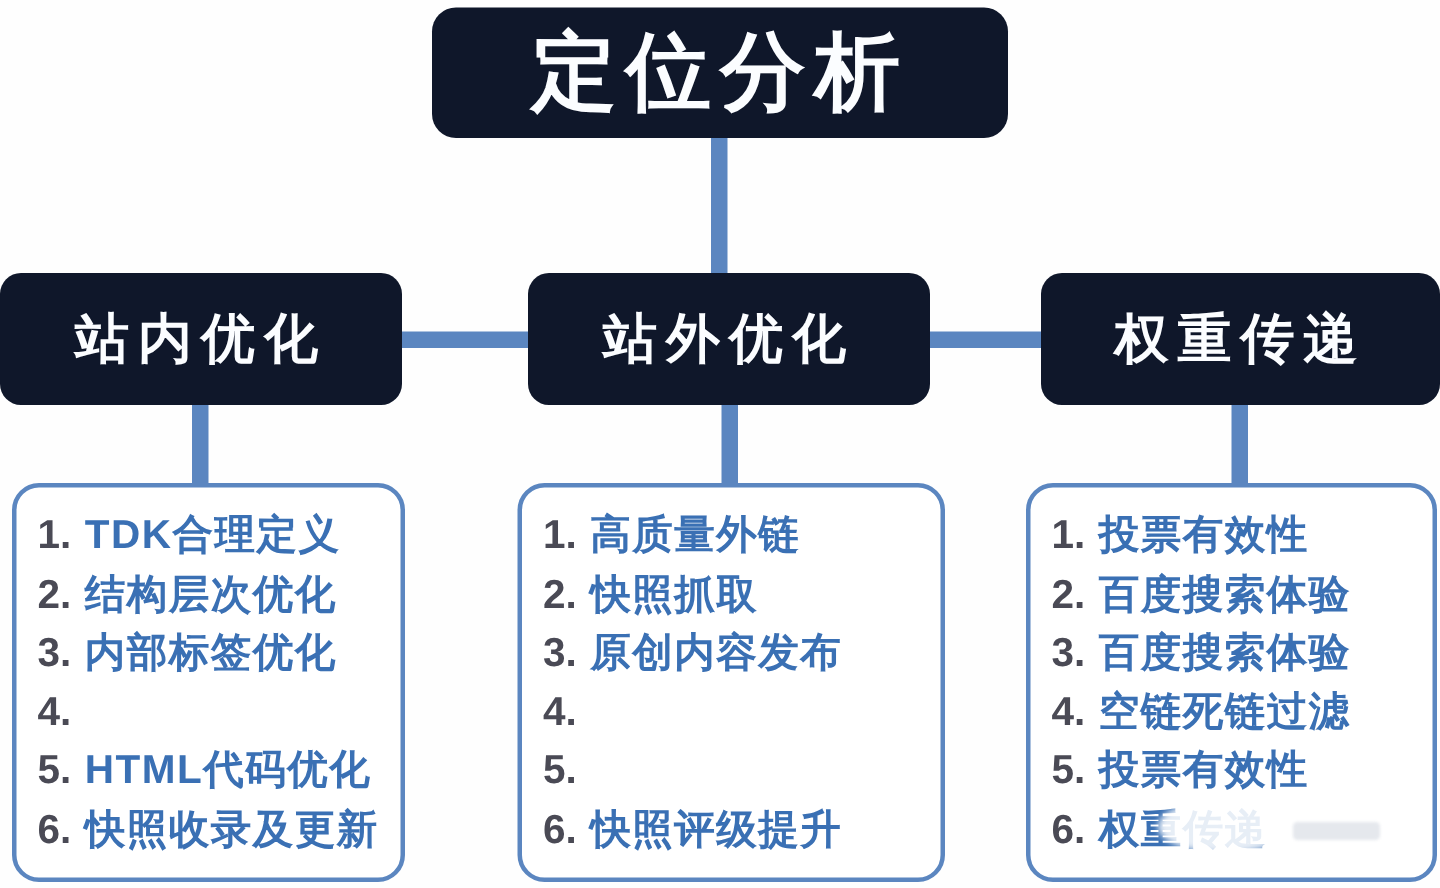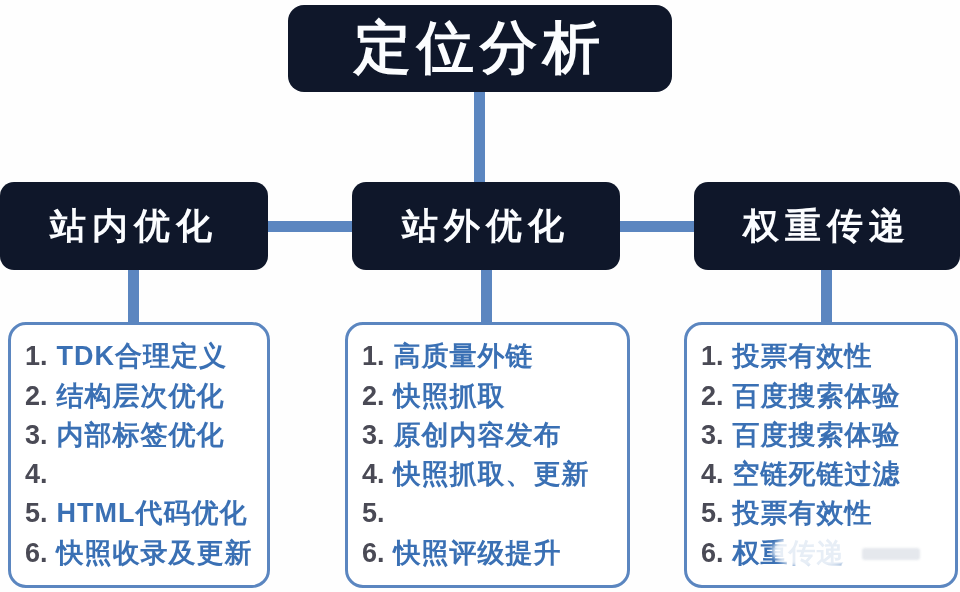--- a/index.html
+++ b/index.html
@@ -97,21 +97,20 @@
     <div class="item">
       <span class="num">2.</span>
       <span class="txt">快照抓取</span>
     </div>
     <div class="item">
       <span class="num">3.</span>
       <span class="txt">原创内容发布</span>
     </div>
     <div class="item">
       <span class="num">4.</span>
-      <span class="txt">快照抓取、更新</span>
     </div>
     <div class="item">
       <span class="num">5.</span>
     </div>
     <div class="item">
       <span class="num">6.</span>
       <span class="txt">快照评级提升</span>
     </div>
   </div>
 

